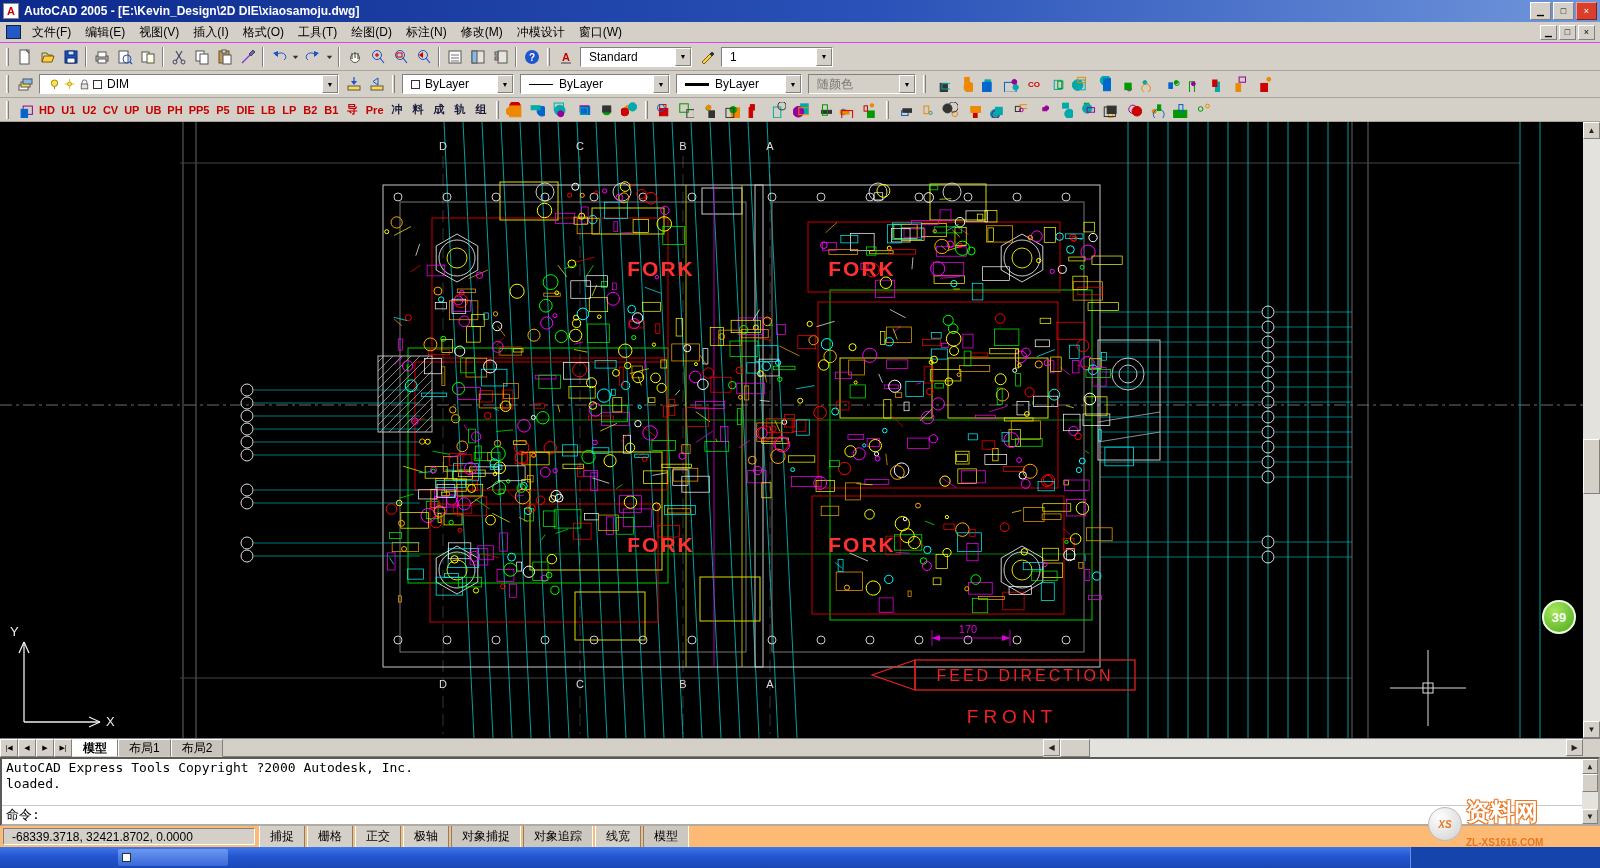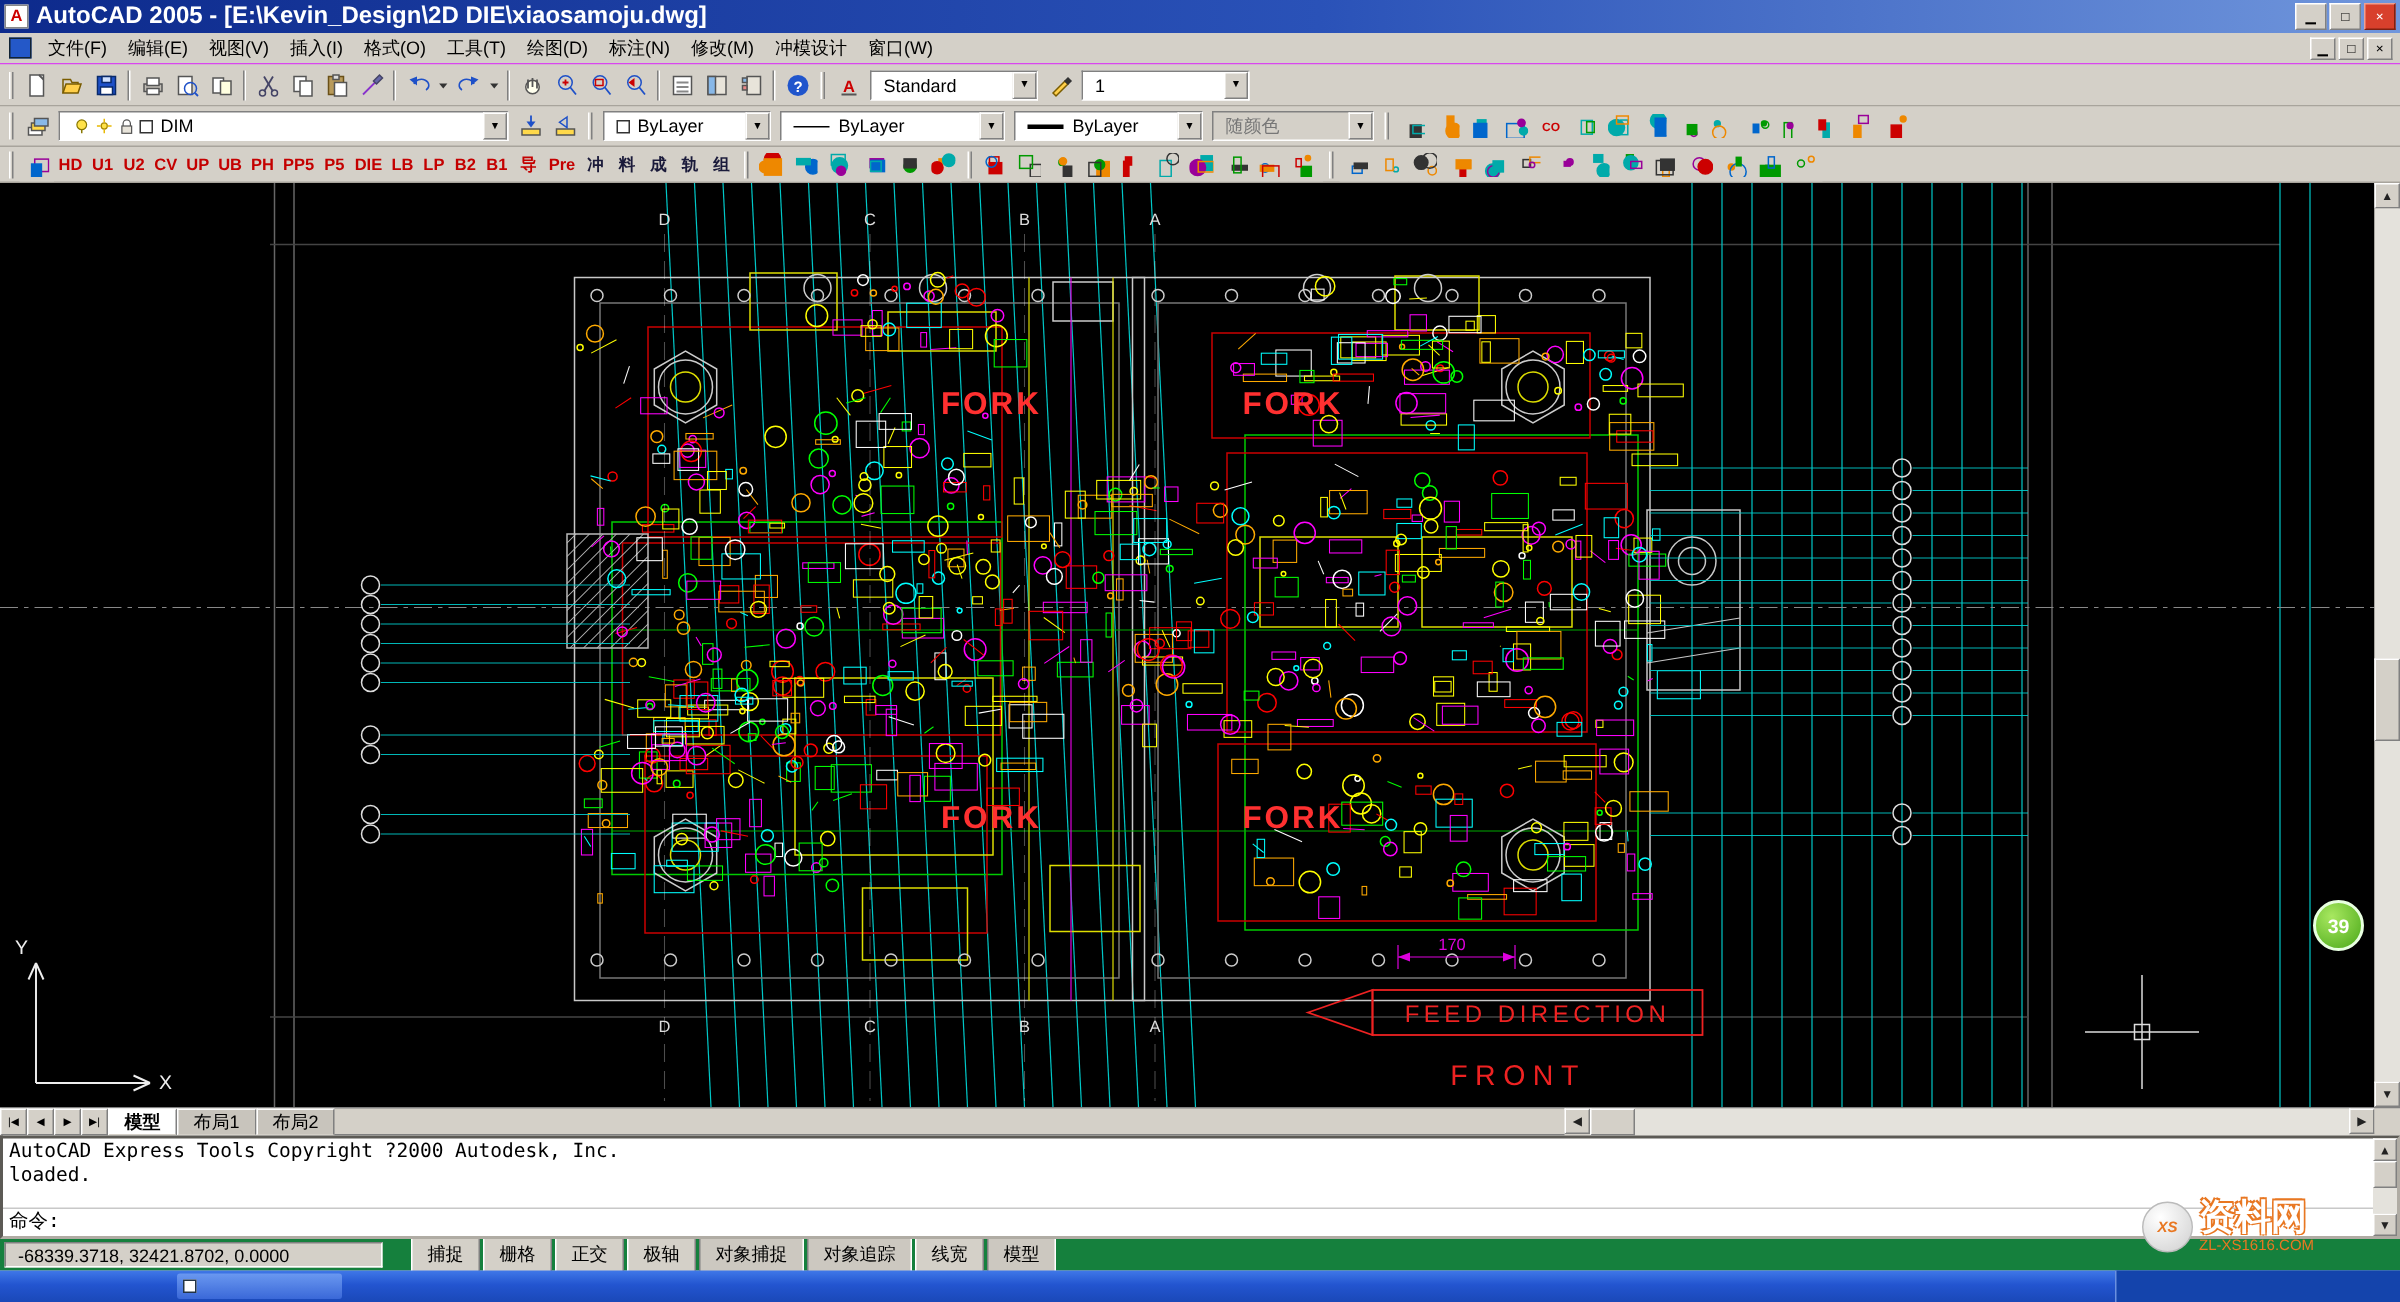--- a/index.html
+++ b/index.html
@@ -7,21 +7,21 @@
   font-family:"Liberation Sans",sans-serif;font-size:12px;color:#000;}
 #app{position:relative;width:1600px;height:868px;display:flex;flex-direction:column;}
 .b-out{border:1px solid;border-color:#ffffff #808080 #808080 #ffffff;background:#d4d0c8;}
 .b-in{border:1px solid;border-color:#808080 #ffffff #ffffff #808080;}
 
 
 .titlebar{height:22px;background:linear-gradient(90deg,#0d2a8c 0%,#2a52b8 55%,#7096dc 100%);
   display:flex;align-items:center;padding:0 3px;color:#fff;}
 .acad-ico{width:16px;height:16px;background:#fff;border:1px solid #888;color:#c00;font-weight:bold;
   font-size:11px;display:flex;align-items:center;justify-content:center;margin-right:5px;}
-.title-text{flex:1;font-weight:bold;font-size:16px;}
+.title-text{flex:1;font-weight:bold;font-size:12px;}
 .winbtn{width:21px;height:18px;margin-left:2px;display:flex;align-items:center;justify-content:center;
   font-size:9px;color:#000;}
 .winbtn.close{background:#d8402c;color:#fff;border-color:#f0a090 #802010 #802010 #f0a090;}
 
 
 .menubar{height:21px;display:flex;align-items:center;background:#d4d0c8;border-bottom:1px solid #d946ef;padding:0 2px;}
 .mdi-ico{width:15px;height:14px;background:#2458c8;border:1px solid #123;margin:0 4px;}
 #menu-items{display:flex;flex:1;}
 .menu-item{padding:2px 7px;}
 .mdi-ctrl{display:flex;margin-right:3px;}
@@ -74,42 +74,42 @@
 
 .cmdwin{height:69px;background:#fff;position:relative;border:2px inset #b0aca4;
   font-family:"DejaVu Sans Mono",monospace;font-size:13px;}
 .cmdhist{padding:1px 4px;line-height:16px;height:44px;}
 .cmdprompt{position:absolute;left:0;bottom:0;width:1580px;padding:1px 4px;border-top:1px solid #c8c8c8;line-height:16px;}
 .cmdscroll{position:absolute;right:0;top:0;width:16px;height:100%;background:#d4d0c8;display:flex;flex-direction:column;}
 .cmdscroll .vtrack{flex:1;}
 .cmdthumb{position:absolute;left:0;top:0;width:16px;height:18px;}
 
 
-.statusbar{height:21px;display:flex;align-items:center;background:#15803d;padding:0 3px;gap:19px;}
+.statusbar{height:21px;display:flex;align-items:center;background:#fdba74;padding:0 3px;gap:4px;}
 .coords{width:252px;height:17px;padding:1px 8px;background:#d4d0c8;font-size:12px;}
 .toggle{height:18px;padding:12px 10px;display:inline-flex;align-items:center;font-size:12px;}
 .toggle.pressed{border-color:#808080 #fff #fff #808080;background:#ccc8c0;}
 .statusfill{flex:1;}
 
 
 .taskbar{height:21px;background:linear-gradient(#4078e8,#2355d0 45%,#1a48b8);position:relative;}
 .taskbtn{position:absolute;left:118px;top:2px;width:110px;height:17px;background:linear-gradient(#6a98f0,#3a68d8);
   border-radius:2px;display:flex;align-items:center;padding:0 4px;}
 .taskbtn .ticon{width:9px;height:9px;background:#fff;border:1px solid #234;}
 .tray{position:absolute;right:0;top:0;width:190px;height:21px;background:#1444ac;border-left:1px solid #6a90e0;}
 
 
 .watermark{position:absolute;left:1428px;top:800px;width:170px;display:flex;align-items:center;gap:4px;z-index:60;}
 .wlogo{width:34px;height:34px;border-radius:50%;background:radial-gradient(circle at 35% 30%,#fff,#cfcfcf);
   border:1px solid #bbb;display:flex;align-items:center;justify-content:center;
   color:#e87722;font-weight:bold;font-style:italic;font-size:10px;}
 .wtext{display:flex;flex-direction:column;line-height:1;}
 .wsite{font-size:24px;font-weight:bold;color:#fff;
   text-shadow:-1px -1px 0 #e87722,1px -1px 0 #e87722,-1px 1px 0 #e87722,1px 1px 0 #e87722;}
-.wdomain{font-size:10px;font-weight:normal;color:#e87722;margin-top:2px;}
+.wdomain{font-size:10px;font-weight:bold;color:#e87722;margin-top:14px;}
 </style>
 </head>
 <body>
 
 <div id="app">
 
   <div class="titlebar">
     <span class="acad-ico">A</span>
     <span class="title-text">AutoCAD 2005 - [E:\Kevin_Design\2D DIE\xiaosamoju.dwg]</span>
     <span class="winbtn b-out">▁</span>

